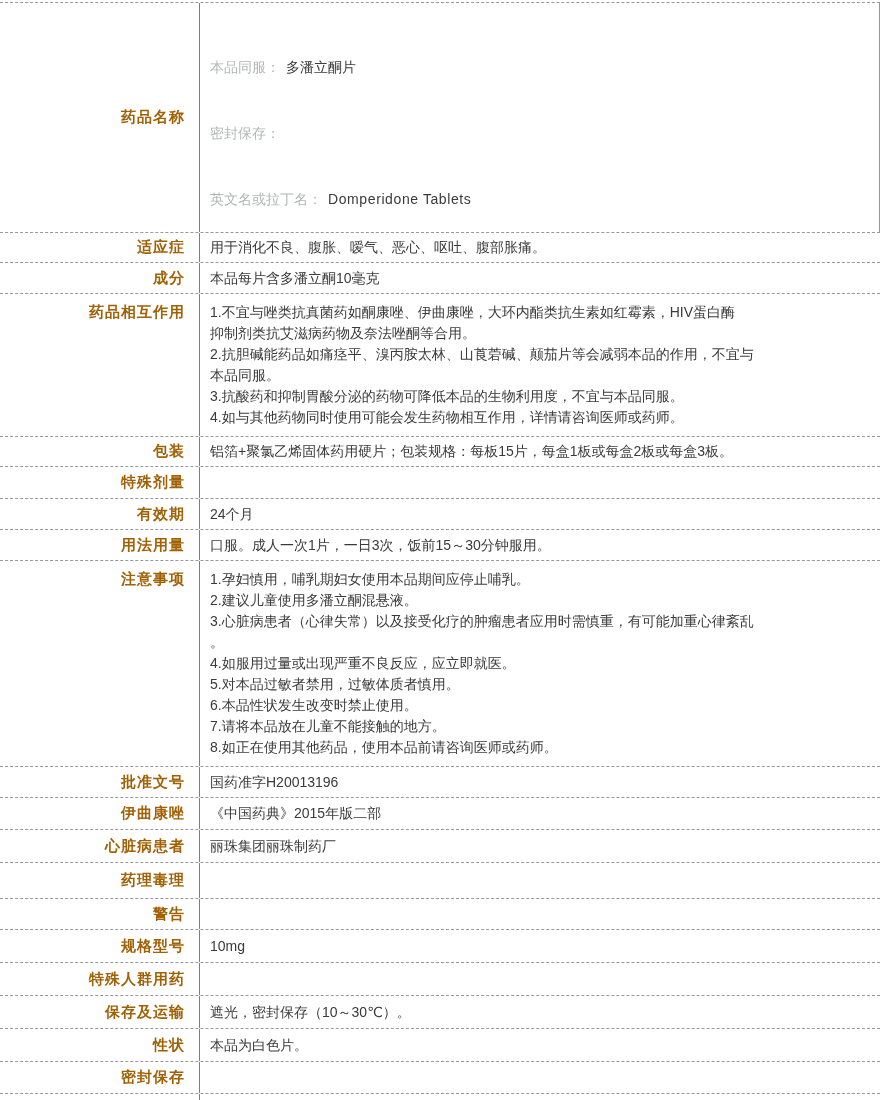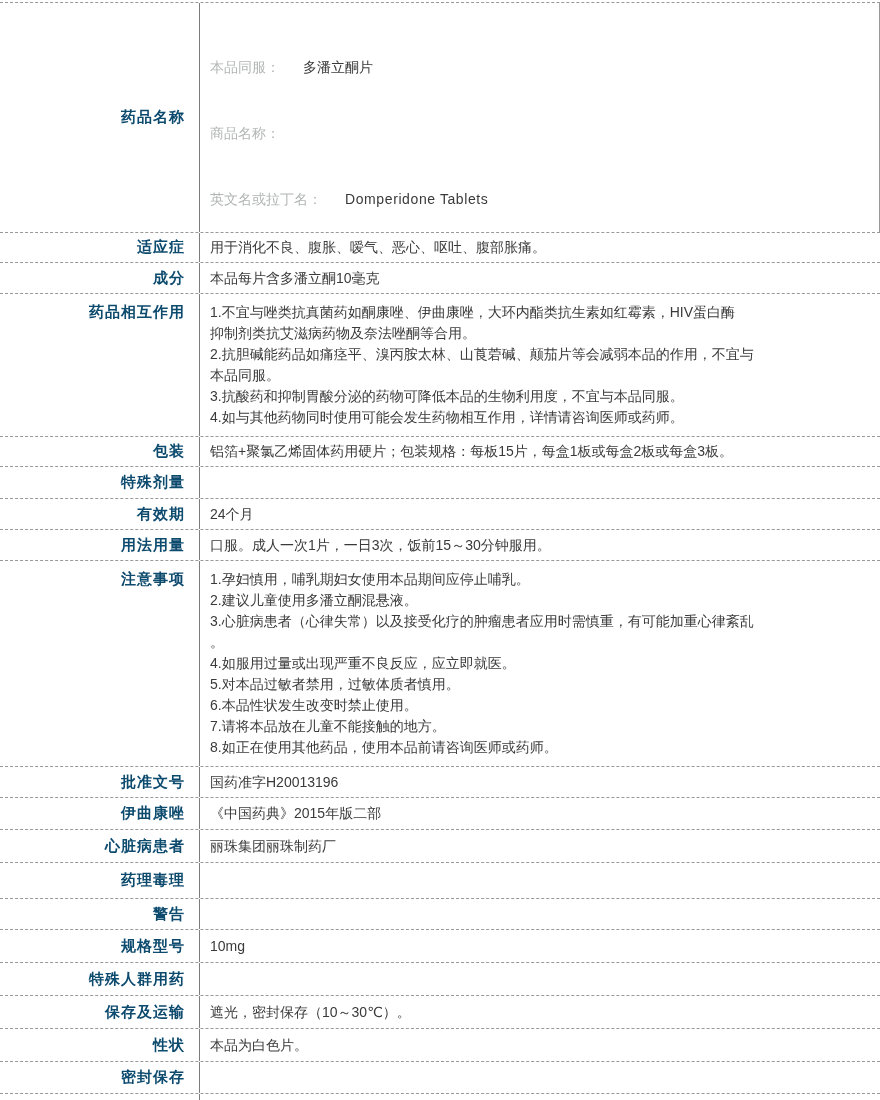--- a/index.html
+++ b/index.html
@@ -14,53 +14,53 @@
     border-top: 1px dashed #999999;
     border-bottom: 1px dashed #999999;
   }
   .row { display: flex; border-top: 1px dashed #999999; box-sizing: border-box; }
   .row:first-child { border-top: none; }
   .label-cell {
     width: 200px; min-width: 200px; box-sizing: border-box;
     border-right: 1px solid #7d7d7d;
     display: flex; justify-content: flex-end; align-items: center;
     padding-right: 14px;
-    font-size: 15px; font-weight: bold; color: #0c4a6e;
+    font-size: 15px; font-weight: bold; color: #a16207;
     letter-spacing: 1px;
   }
   .content-cell {
     flex: 1; box-sizing: border-box;
     display: flex; align-items: center;
     padding-left: 10px; padding-right: 12px;
     font-size: 14px; color: #3a3a3a;
     white-space: pre-line; line-height: 21px;
   }
   .row.tall .label-cell { align-items: flex-start; padding-top: 9px; }
   .row.tall .content-cell { align-items: flex-start; padding-top: 8px; padding-bottom: 8px; }
   
   .row.name-row { border-right: 1px solid #999999; }
   .name-content { display: block; padding-top: 9px; line-height: 22px; }
   .name-line { display: block; }
   .muted { color: #b3b6b6; }
-  .val { color: #3a3a3a; margin-left: 23px; }
+  .val { color: #3a3a3a; margin-left: 6px; }
   .val-en { letter-spacing: 0.6px; }
 </style>
 </head>
 <body>
 
 <div class="sheet">
 
   <div class="row name-row" style="min-height:84px">
     <div class="label-cell">药品名称</div>
     <div class="content-cell name-content">
       <span class="name-line">
         <span class="muted">本品同服：</span><span class="val">多潘立酮片</span>
       </span>
       <span class="name-line">
-        <span class="muted">商品名称：</span>
+        <span class="muted">密封保存：</span>
       </span>
       <span class="name-line">
         <span class="muted">英文名或拉丁名：</span><span class="val val-en">Domperidone Tablets</span>
       </span>
     </div>
   </div>
 
   <div class="row" style="min-height:30px">
     <div class="label-cell">适应症</div>
     <div class="content-cell">用于消化不良、腹胀、嗳气、恶心、呕吐、腹部胀痛。</div>

